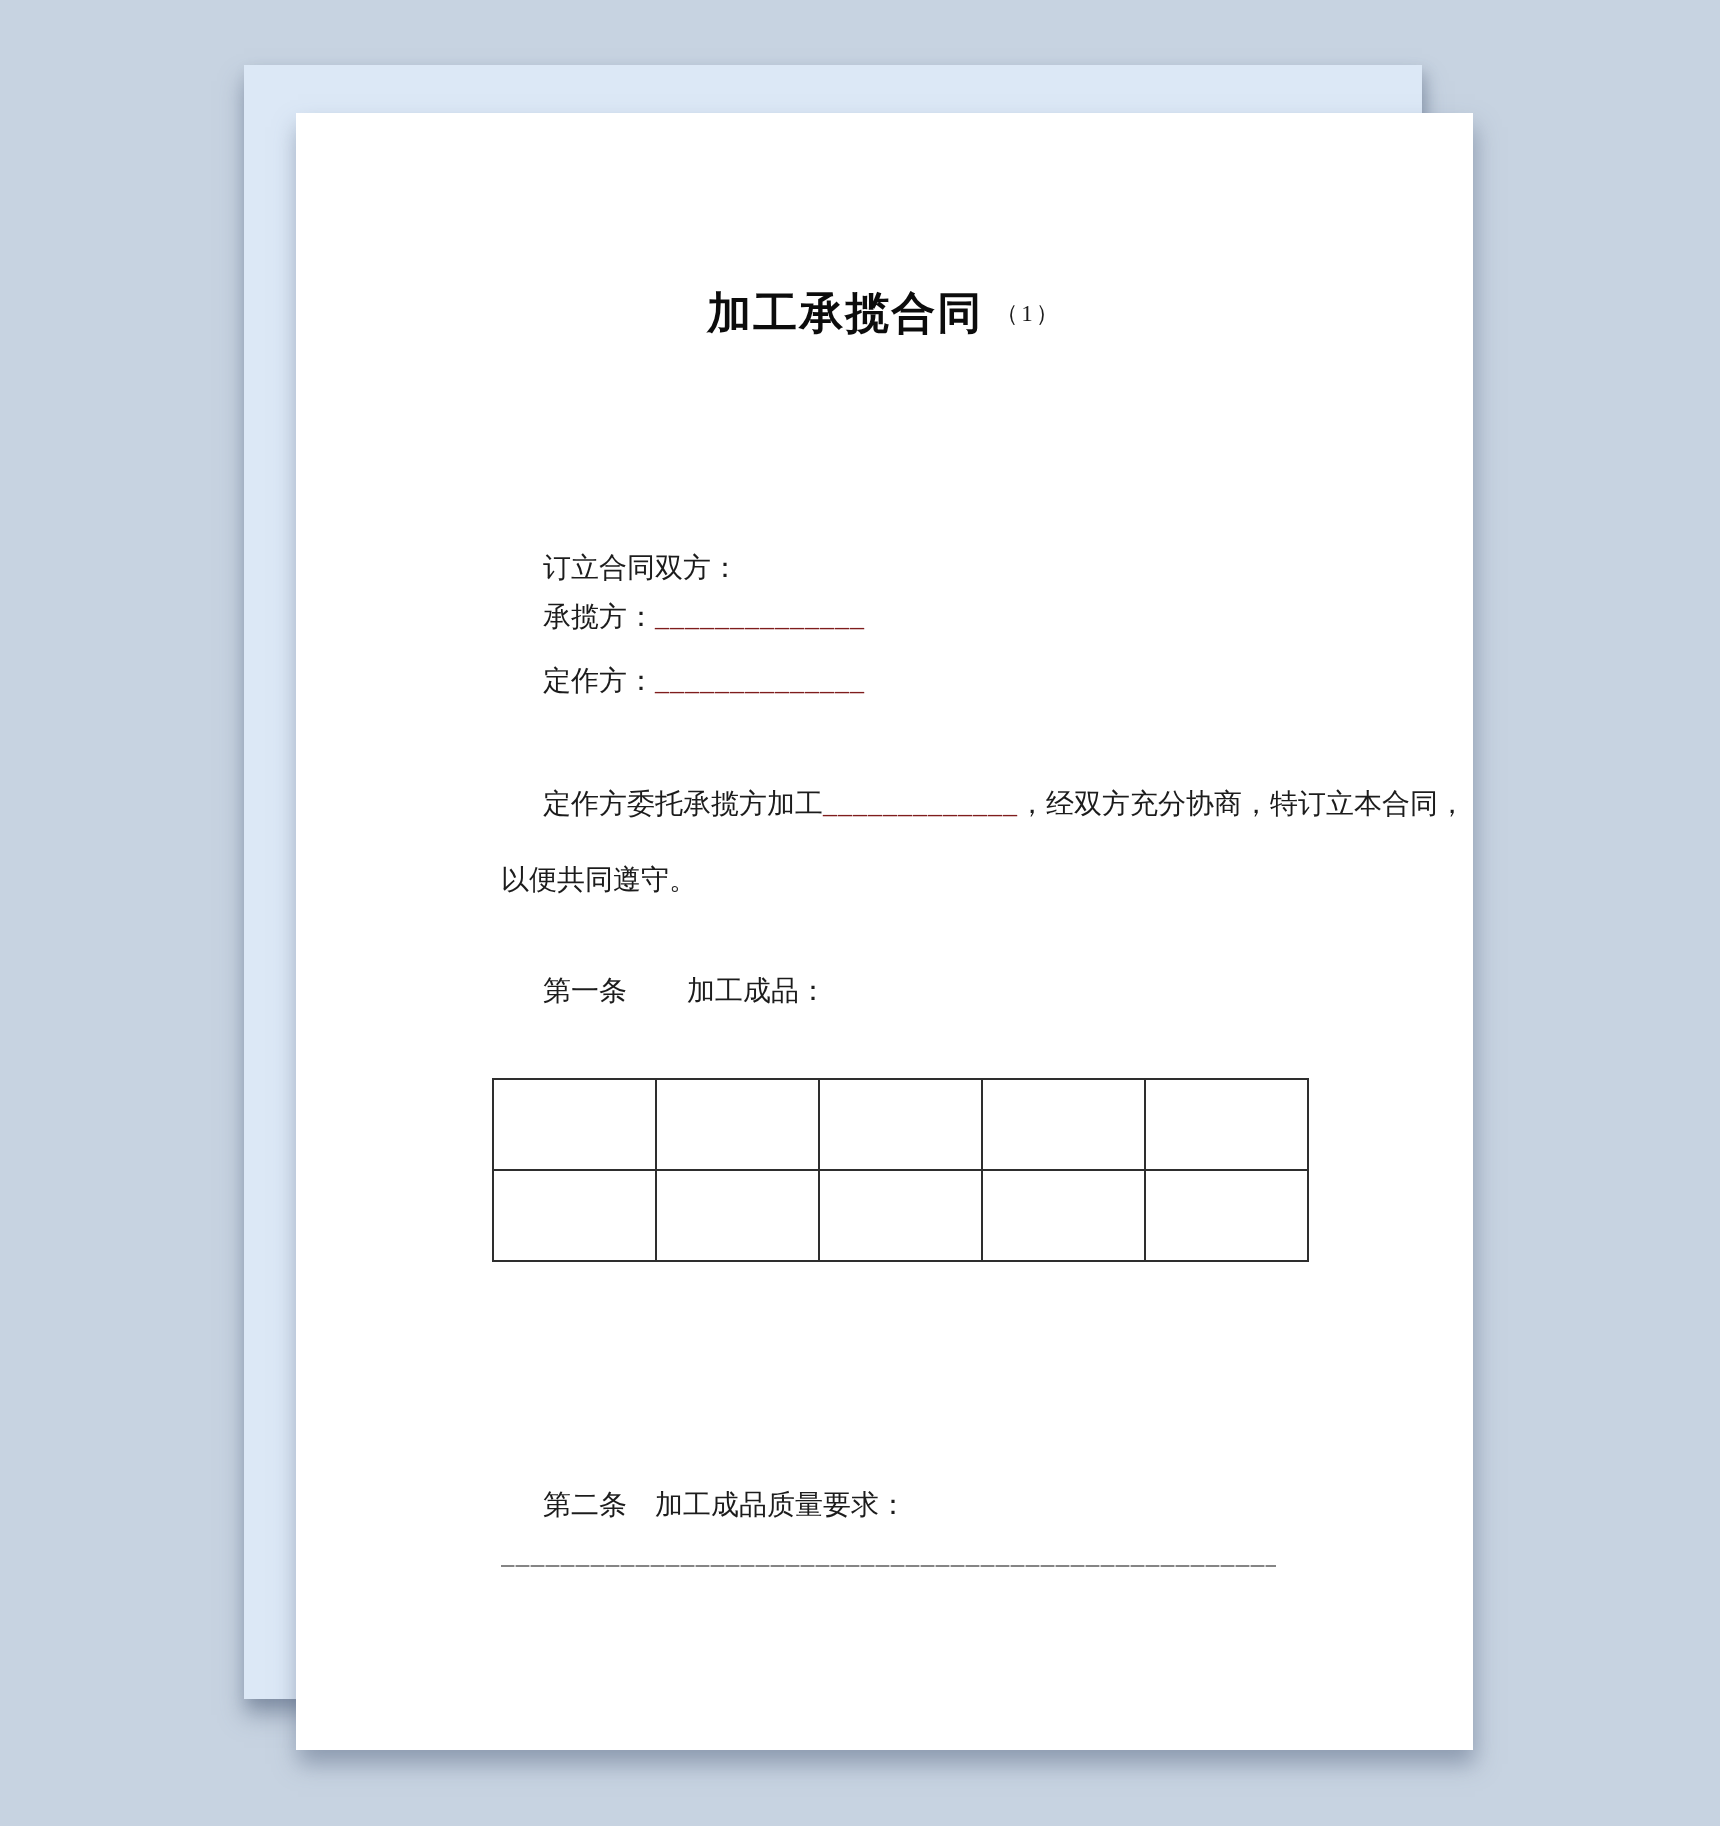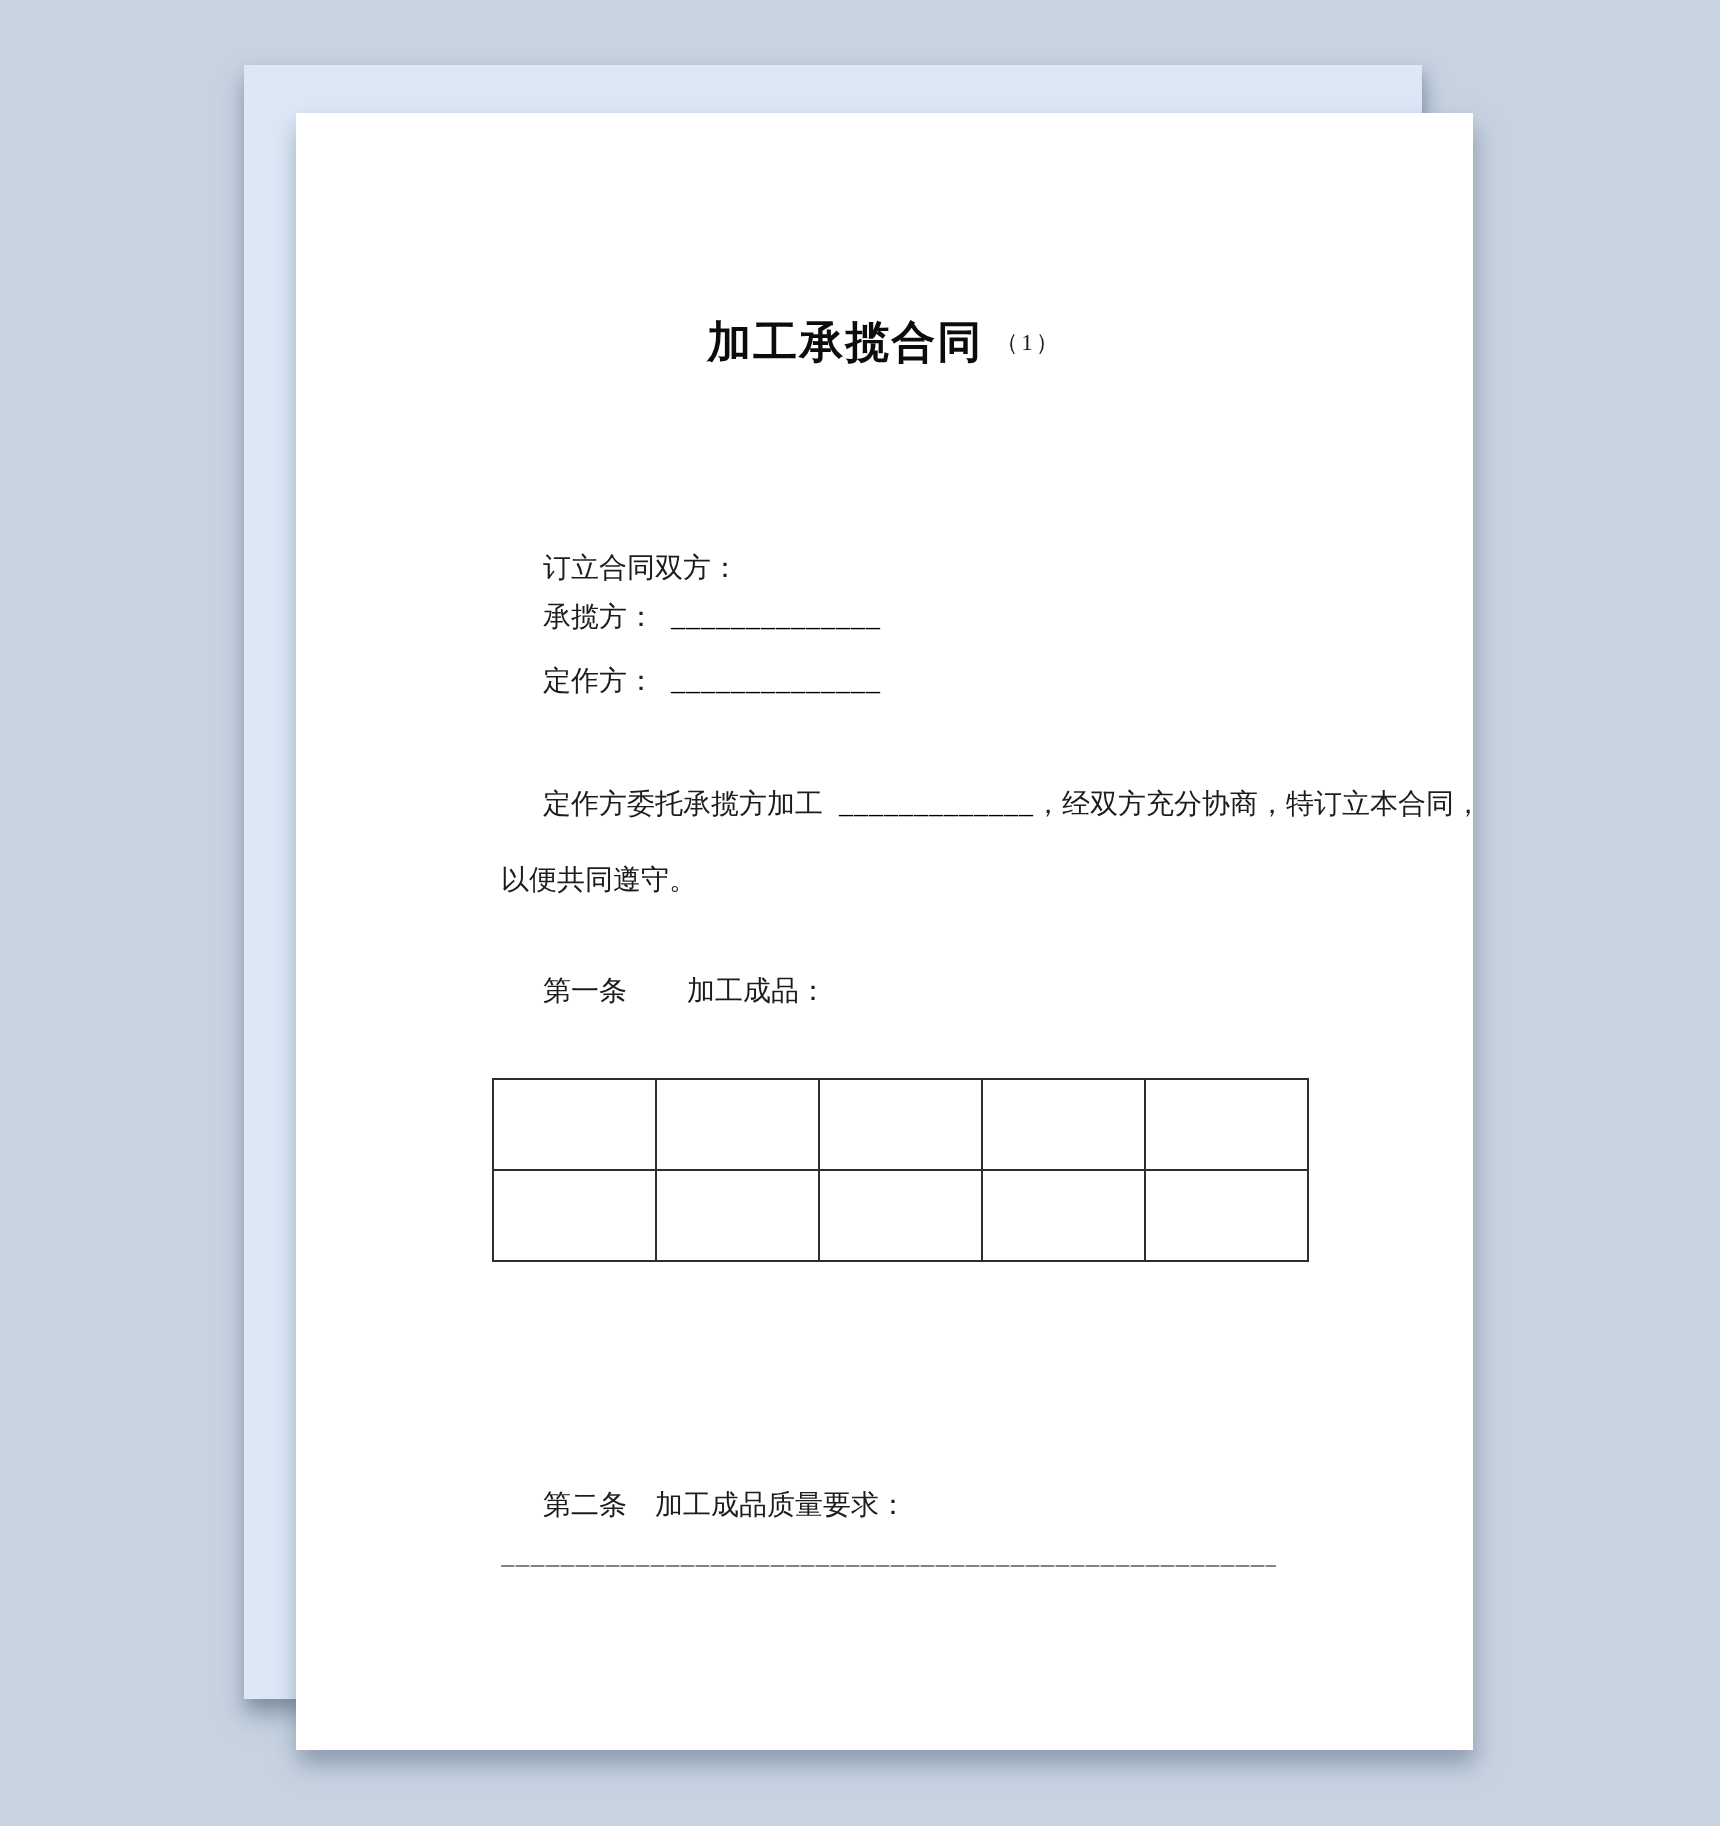--- a/index.html
+++ b/index.html
@@ -28,21 +28,21 @@
     position: absolute;
     left: 296px;
     top: 113px;
     width: 1177px;
     height: 1637px;
     background: #ffffff;
     box-shadow: 2px 14px 22px rgba(88, 103, 130, 0.52);
   }
   .title-line {
     position: absolute;
-    top: 200px;
+    top: 171px;
     left: 0;
     width: 100%;
     text-align: center;
     white-space: nowrap;
   }
   .title-main {
     font-family: "Liberation Sans", "DejaVu Sans", sans-serif;
     font-weight: bold;
     font-size: 44px;
     color: #0c0c0c;
@@ -58,22 +58,22 @@
   }
   .line {
     position: absolute;
     left: 247px;
     font-size: 28px;
     line-height: 34px;
     color: #1c1c1c;
     white-space: nowrap;
   }
   .line .blank {
-    color: #000000;
-    margin-left: 16px;
+    color: #7f1d1d;
+    margin-left: 0;
     letter-spacing: 1px;
   }
   .line-parties   { top: 438px; }
   .line-contractor{ top: 487px; }
   .line-orderer   { top: 551px; }
   .line-intro1    { top: 674px; }
   .line-intro2    { top: 750px; left: 205px; }
   .line-art1      { top: 861px; }
   .line-art2      { top: 1375px; }
   .art1-title { margin-left: 60px; }

